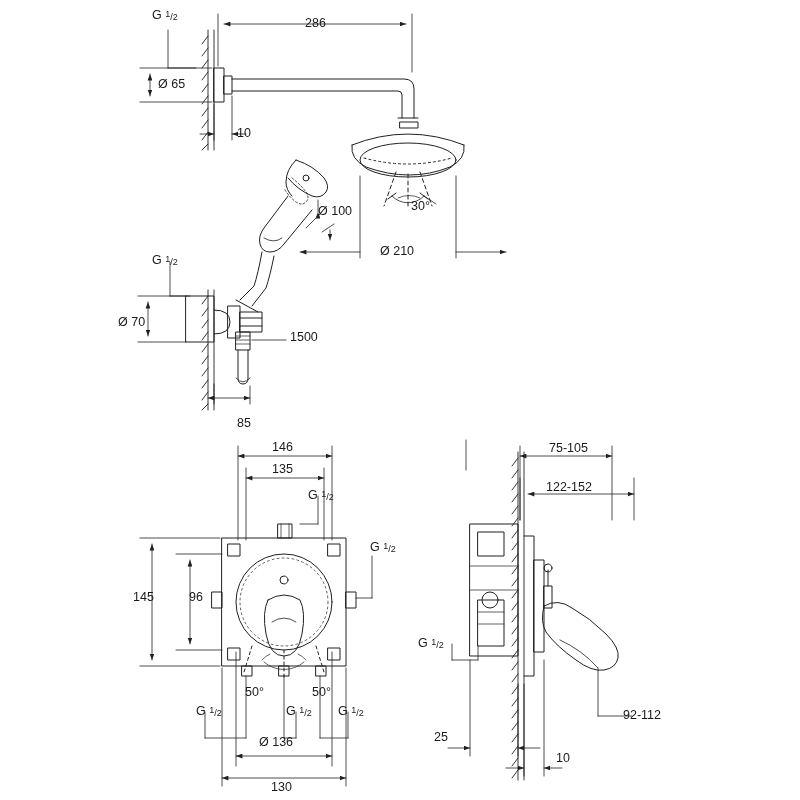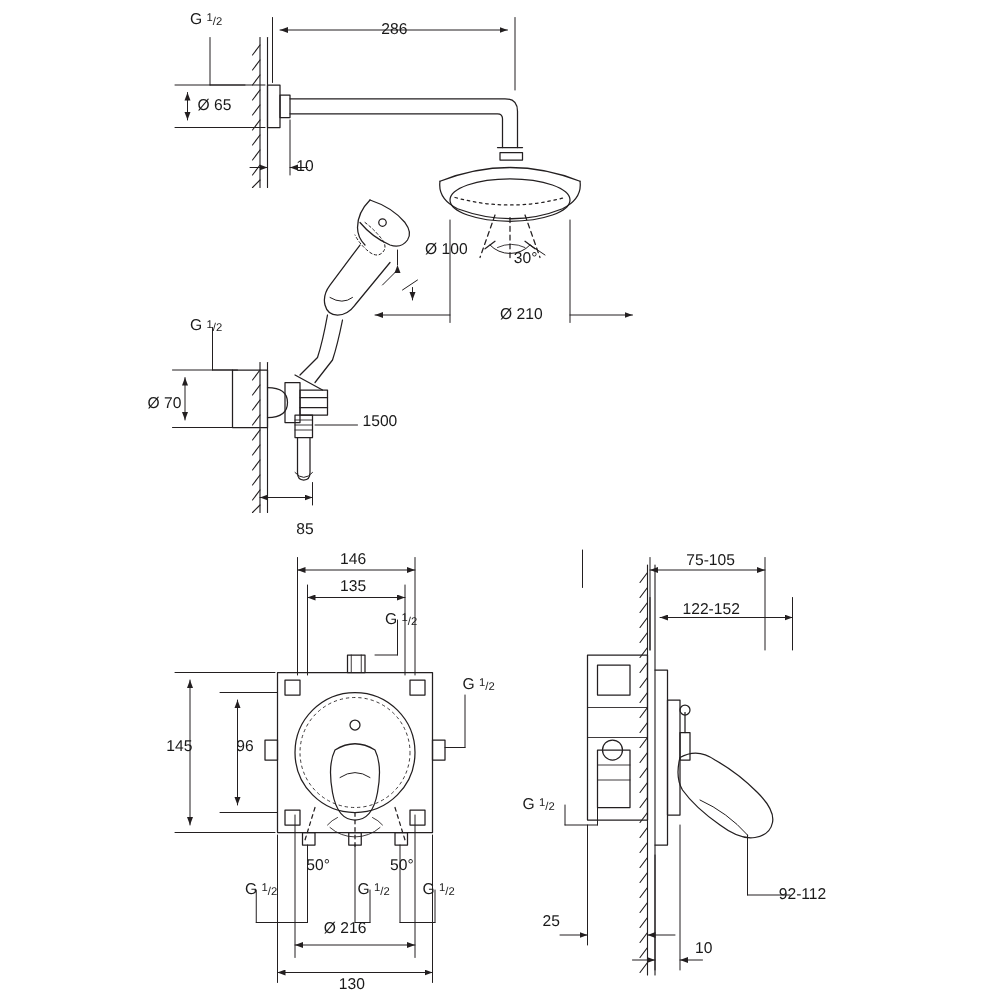--- a/index.html
+++ b/index.html
@@ -345,25 +345,25 @@
 <div class="lbl" style="left:305px;top:17px;">286</div>
 
 <div class="lbl" style="left:122px;top:78px;margin-left:36px;">
   <span>Ø</span>&nbsp;<span>65</span>
 </div>
 
 <div class="lbl" style="left:237px;top:127px;">10</div>
 
 <div class="lbl" style="left:411px;top:200px;">30°</div>
 
-<div class="lbl" style="left:318px;top:193px;margin-left:22px;">
+<div class="lbl" style="left:318px;top:205px;">
   <span>Ø</span>&nbsp;<span>100</span>
 </div>
 
-<div class="lbl" style="left:400px;top:245px;">
+<div class="lbl" style="left:380px;top:245px;">
   <span>Ø</span>&nbsp;<span>210</span>
 </div>
 
 <div class="lbl" style="left:152px;top:254px;">
   <span>G</span>&nbsp;<span class="frac"><sup>1</sup>/<sub>2</sub></span>
 </div>
 
 <div class="lbl" style="left:118px;top:306px;margin-top:10px;">
   <span>Ø</span>&nbsp;<span>70</span>
 </div>
@@ -393,21 +393,21 @@
   <span>G</span>&nbsp;<span class="frac"><sup>1</sup>/<sub>2</sub></span>
 </div>
 <div class="lbl" style="left:286px;top:705px;">
   <span>G</span>&nbsp;<span class="frac"><sup>1</sup>/<sub>2</sub></span>
 </div>
 <div class="lbl" style="left:338px;top:705px;">
   <span>G</span>&nbsp;<span class="frac"><sup>1</sup>/<sub>2</sub></span>
 </div>
 
 <div class="lbl" style="left:259px;top:736px;">
-  <span>Ø</span>&nbsp;<span>216</span>
+  <span>Ø</span>&nbsp;<span>136</span>
 </div>
 <div class="lbl" style="left:271px;top:781px;">130</div>
 
 <div class="lbl" style="left:549px;top:442px;">75-105</div>
 <div class="lbl" style="left:546px;top:481px;">122-152</div>
 
 <div class="lbl" style="left:418px;top:637px;">
   <span>G</span>&nbsp;<span class="frac"><sup>1</sup>/<sub>2</sub></span>
 </div>
 

